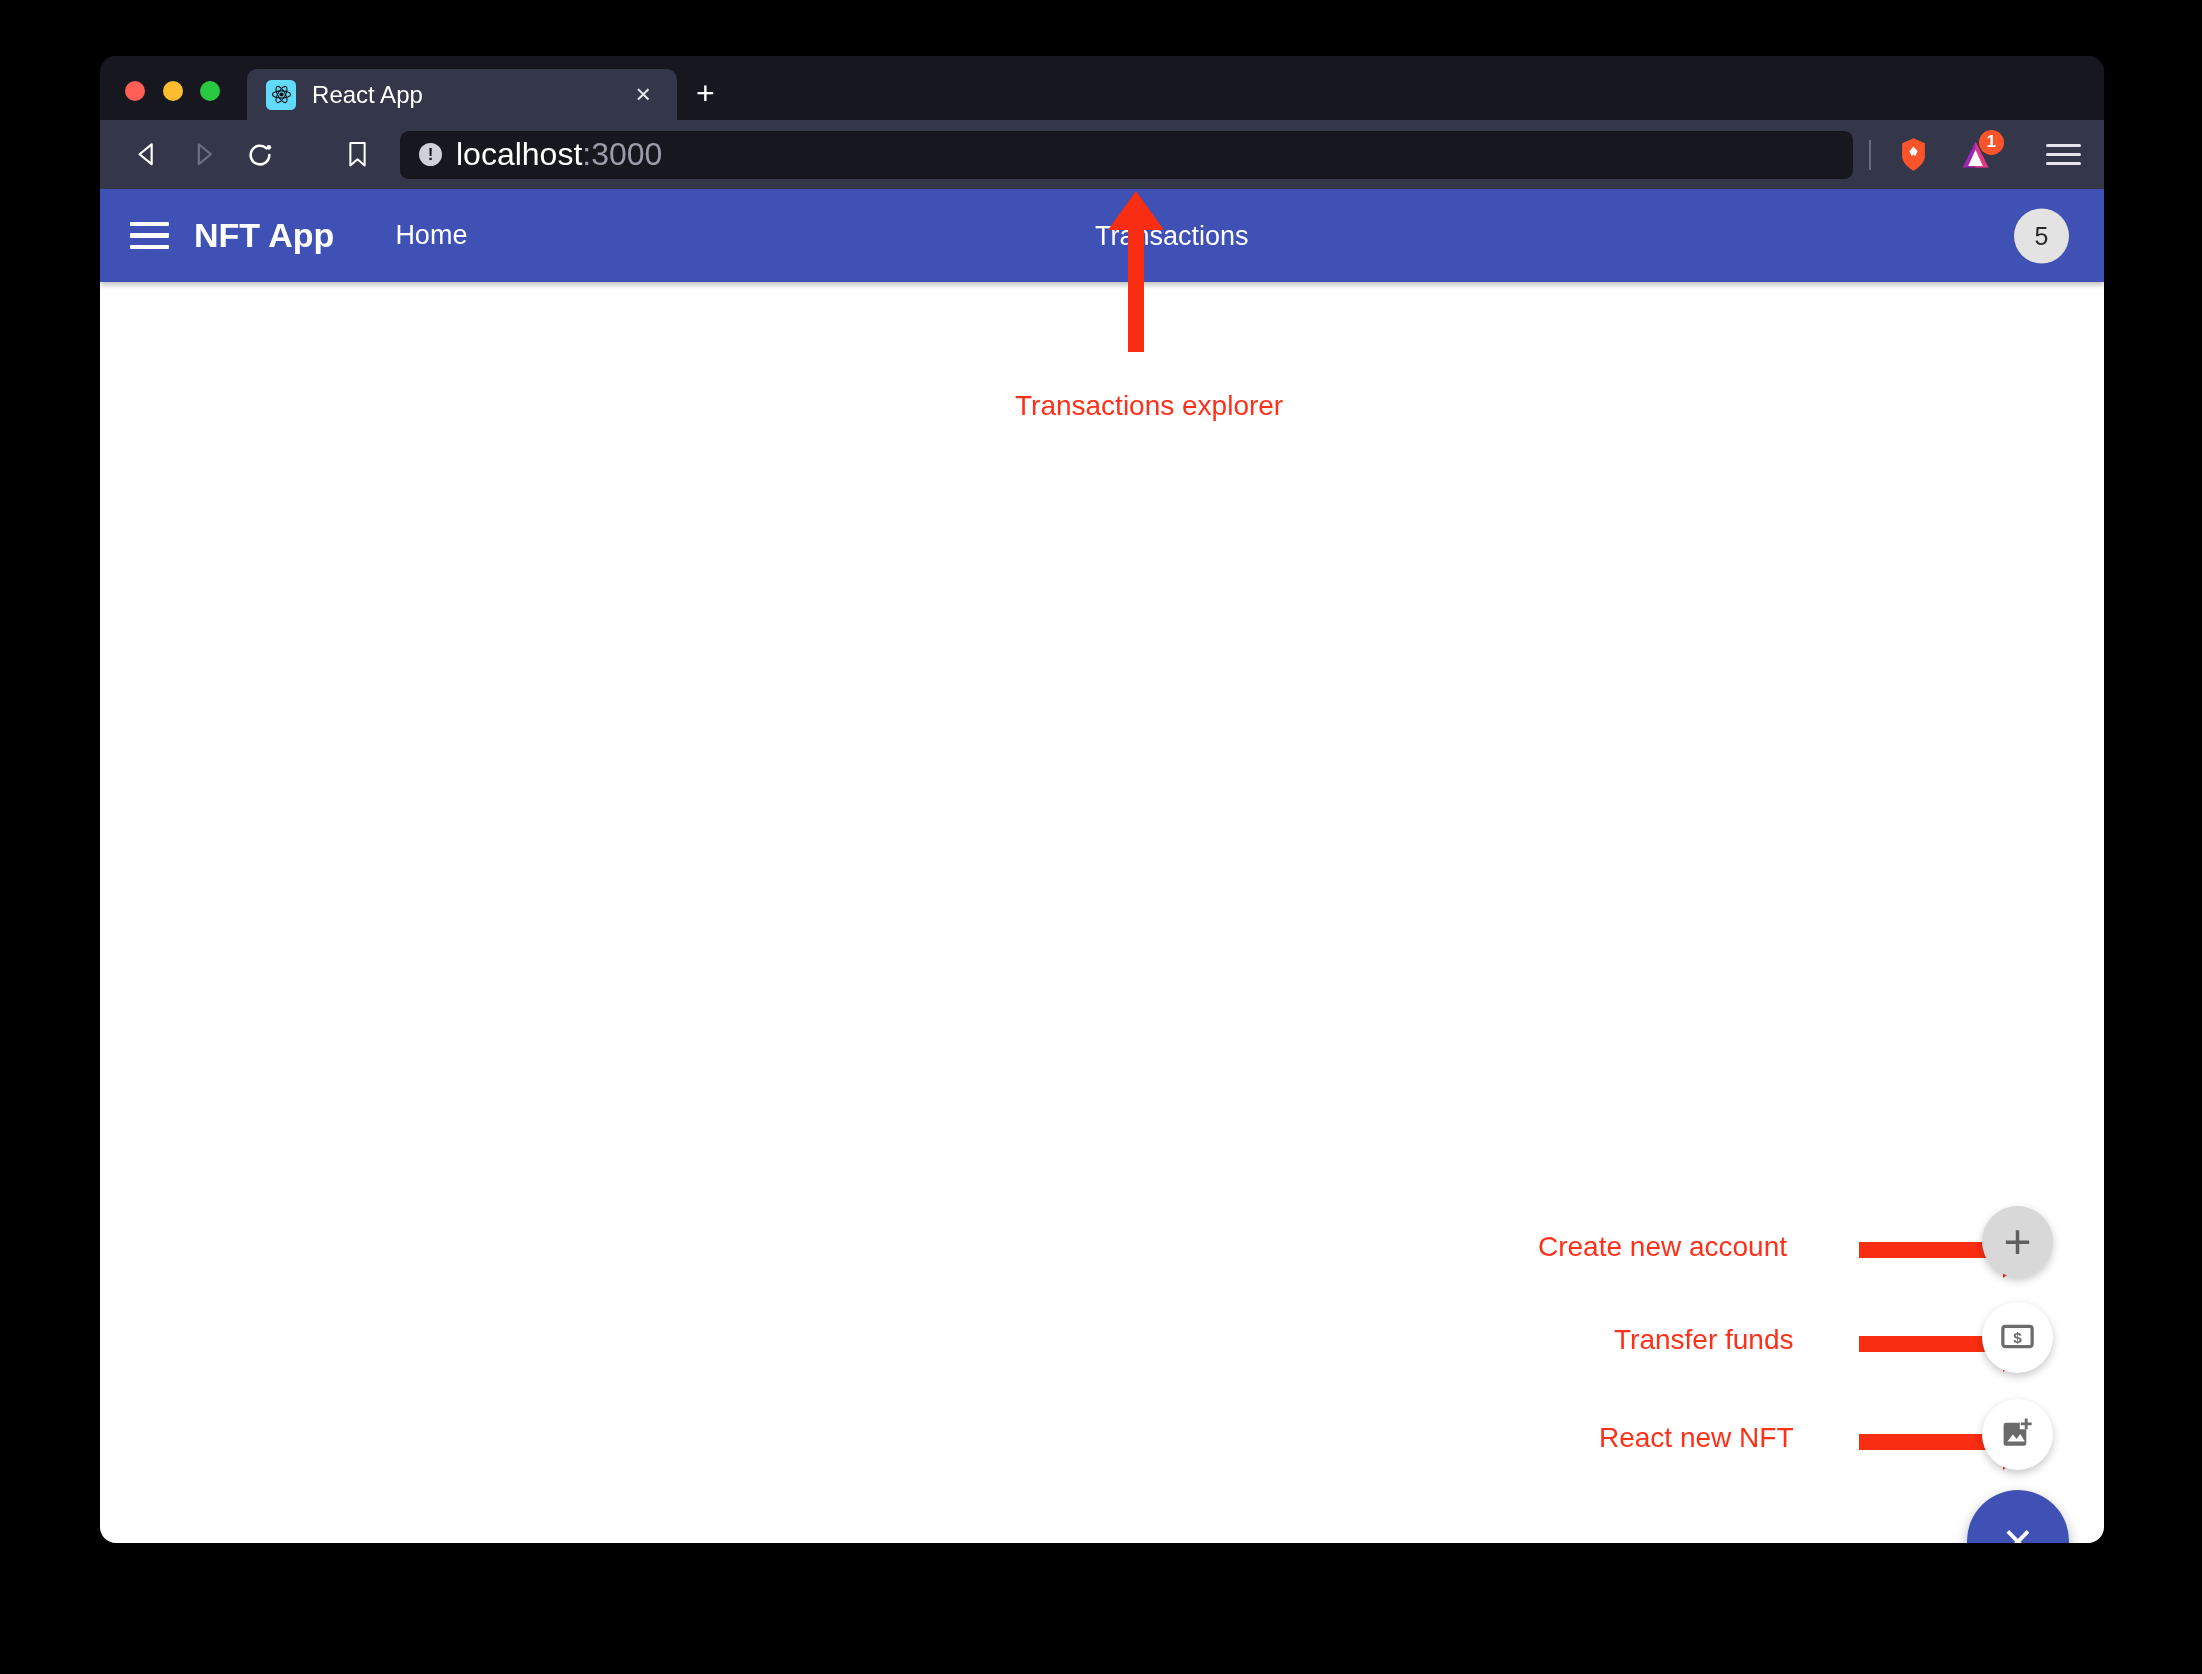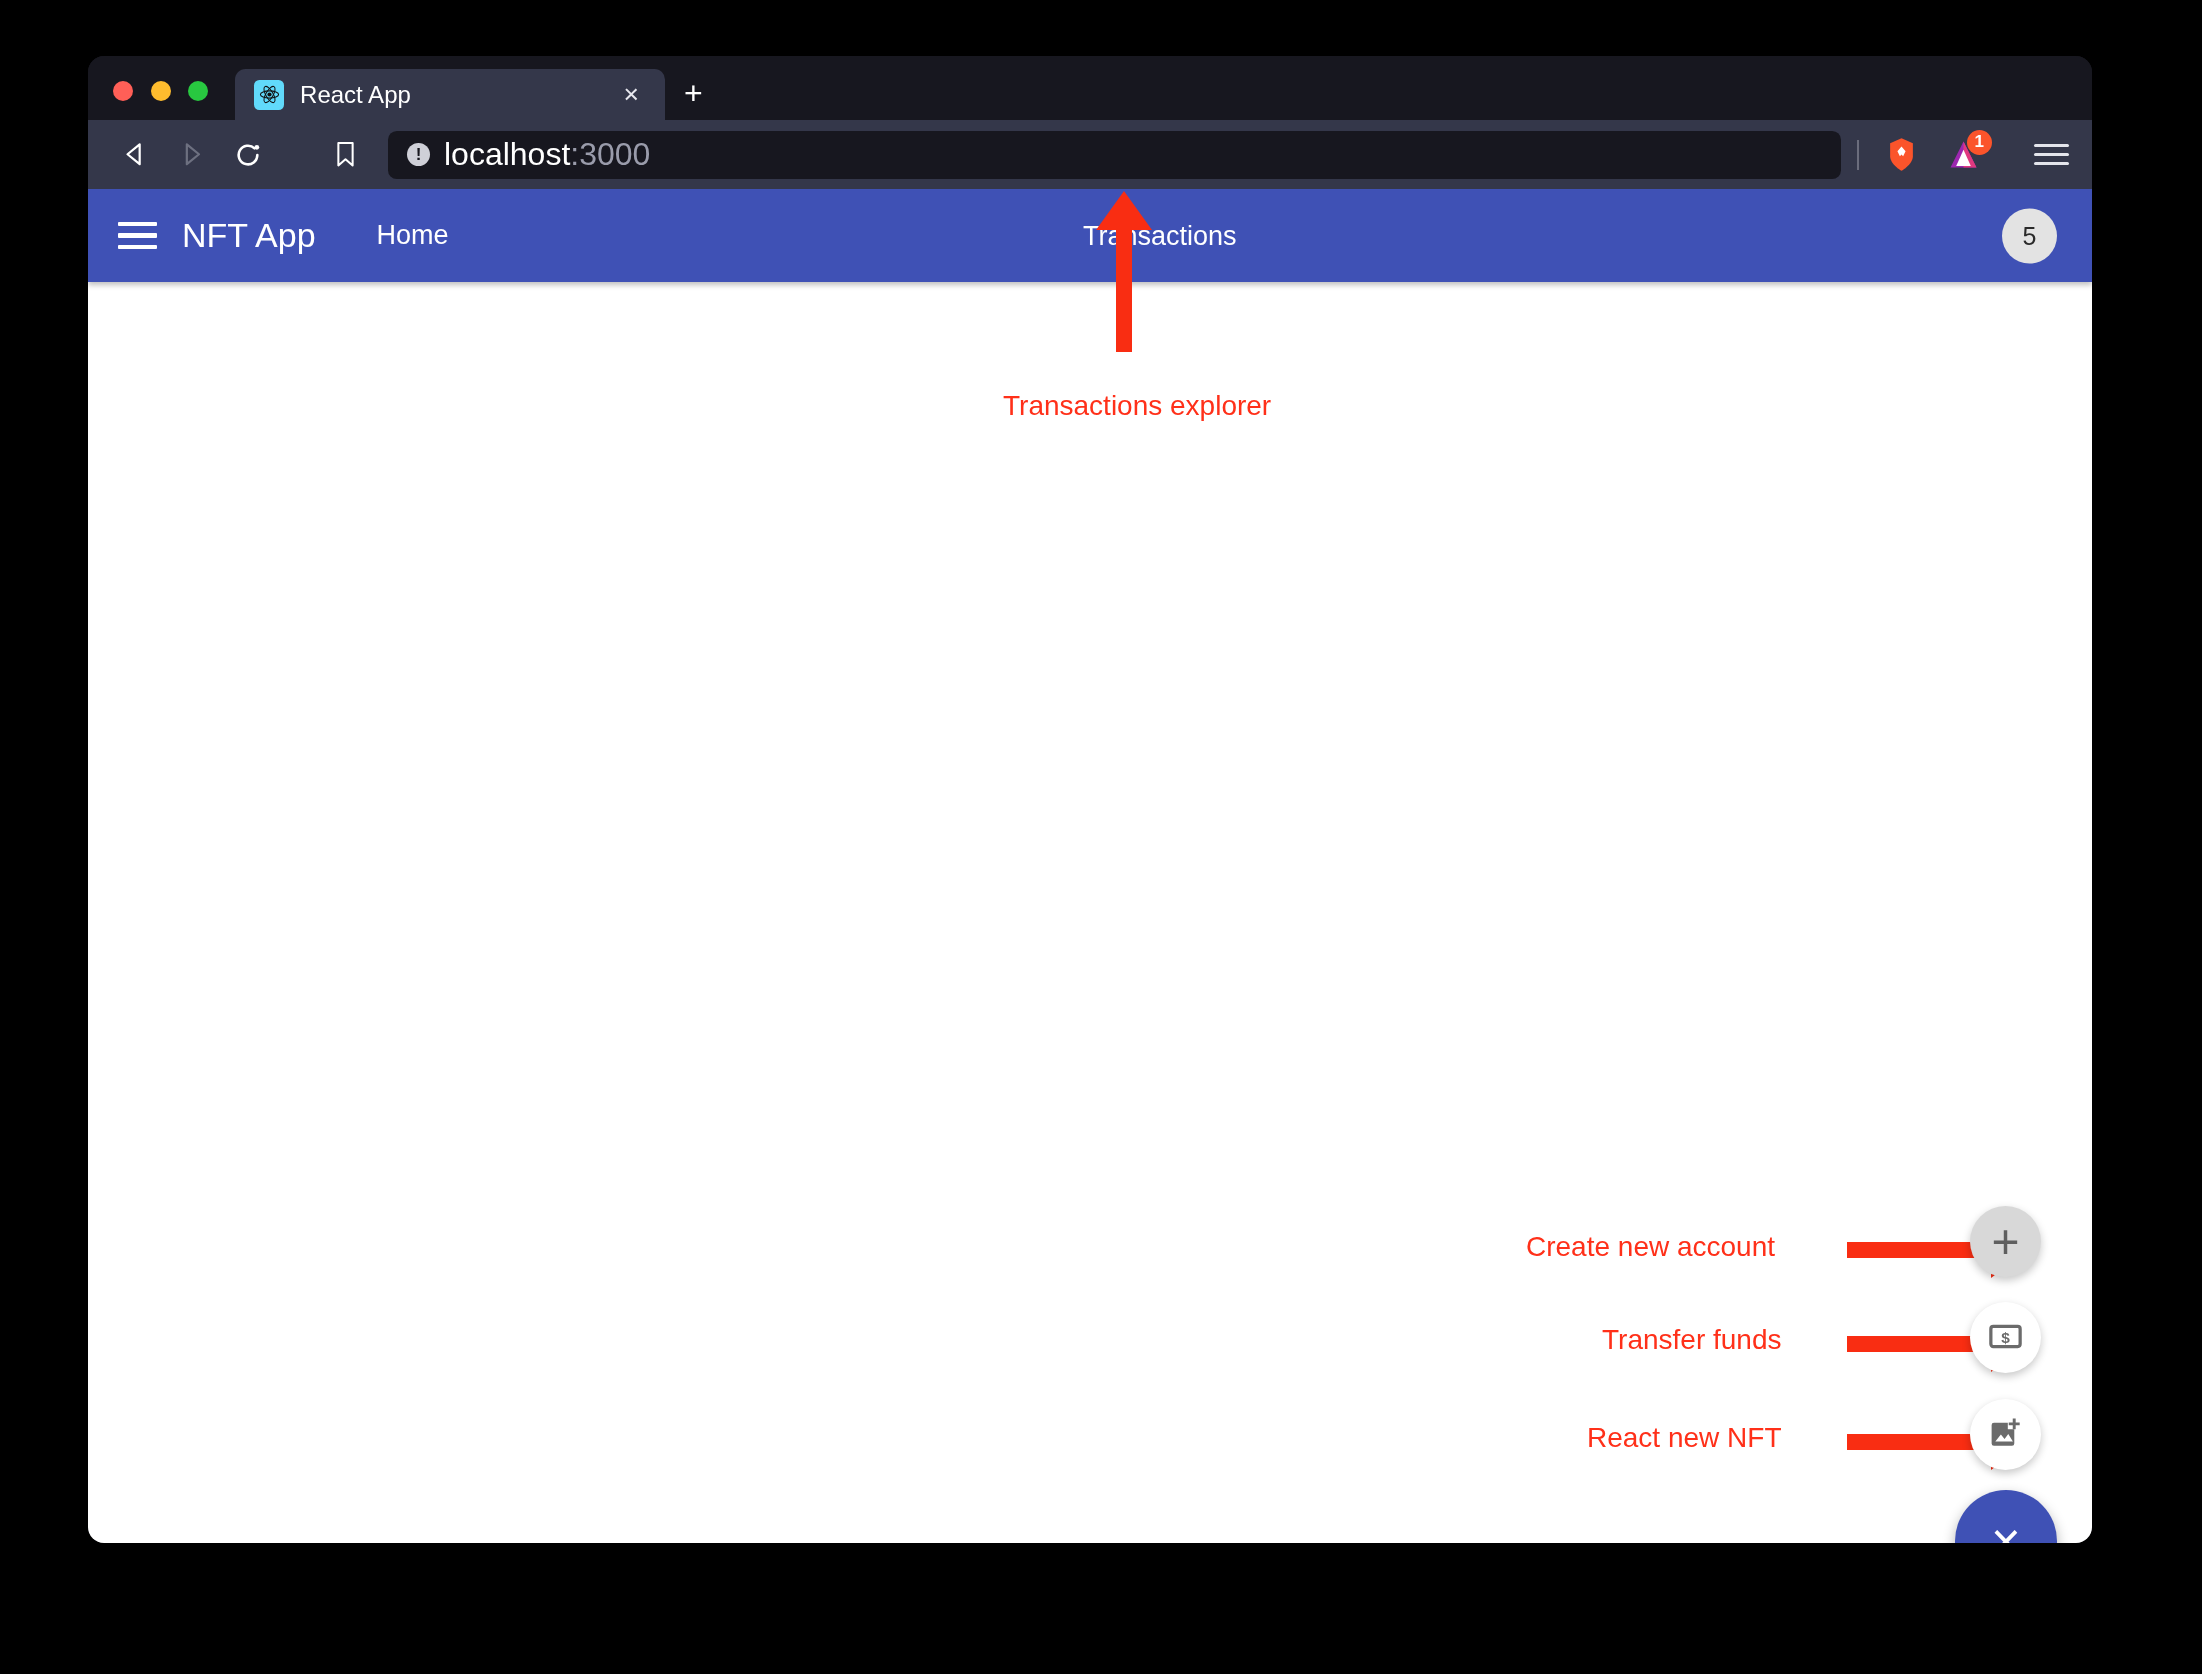--- a/index.html
+++ b/index.html
@@ -8,21 +8,21 @@
     width: 2202px;
     height: 1674px;
     background: #000000;
     font-family: "Liberation Sans", sans-serif;
     overflow: hidden;
   }
 
   
   .browser-window {
     position: absolute;
-    left: 88px;
+    left: 100px;
     top: 56px;
     width: 2004px;
     height: 1487px;
     background: #17171f;
     border-radius: 16px;
     overflow: hidden;
     display: flex;
     flex-direction: column;
   }
 
@@ -172,21 +172,21 @@
     box-shadow: 0 2.6px 5.3px rgba(0,0,0,0.25);
   }
   .hamburger {
     display: flex; flex-direction: column; gap: 7px;
     width: 39px; margin-right: 25px;
   }
   .hamburger span { height: 4.4px; background: #ffffff; border-radius: 0.9px; }
   .app-title {
     color: #ffffff;
     font-size: 34px;
-    font-weight: normal;
+    font-weight: bold;
     margin-right: 28px;
     white-space: nowrap;
   }
   .nav-link {
     color: #ffffff;
     font-size: 27px;
     white-space: nowrap;
     margin-left: 33px;
   }
   .appbar-center {

